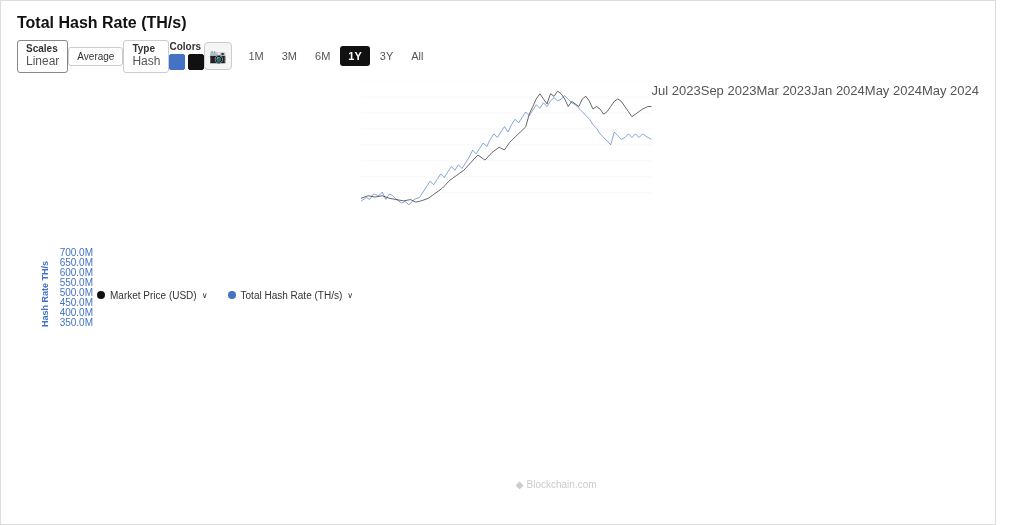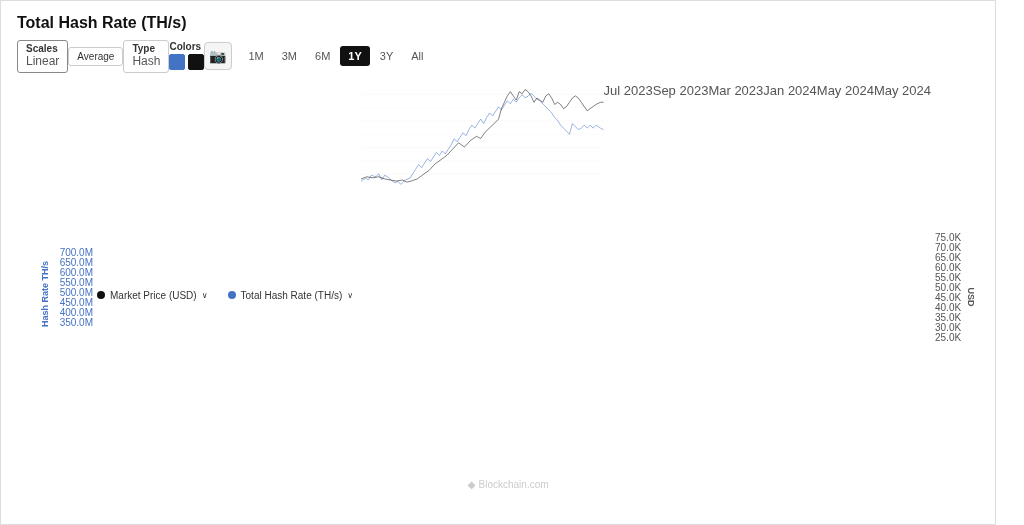--- a/index.html
+++ b/index.html
@@ -296,30 +296,14 @@
       <div class="x-axis" id="x-axis">
           <div class="x-label">Jul 2023</div>
           <div class="x-label">Sep 2023</div>
           <div class="x-label">Mar 2023</div>
           <div class="x-label">Jan 2024</div>
           <div class="x-label">May 2024</div>
           <div class="x-label">May 2024</div>
         </div>
     </div>
 
-    <div style="position:relative; display:flex; align-items:center;">
-      <div class="y-axis-right" id="y-axis-right">
-          <div class="y-label-right">75.0K</div>
-          <div class="y-label-right">70.0K</div>
-          <div class="y-label-right">65.0K</div>
-          <div class="y-label-right">60.0K</div>
-          <div class="y-label-right">55.0K</div>
-          <div class="y-label-right">50.0K</div>
-          <div class="y-label-right">45.0K</div>
-          <div class="y-label-right">40.0K</div>
-          <div class="y-label-right">35.0K</div>
-          <div class="y-label-right">30.0K</div>
-          <div class="y-label-right">25.0K</div>
-        </div>
-      <div style="position:absolute; right:-22px; top:50%; transform:translateY(-50%) rotate(90deg); white-space:nowrap; font-size:9px; color:#555; font-weight:600; width:60px; text-align:center;">USD</div>
-    </div>
   </div>
 </div>
 
 </body></html>

